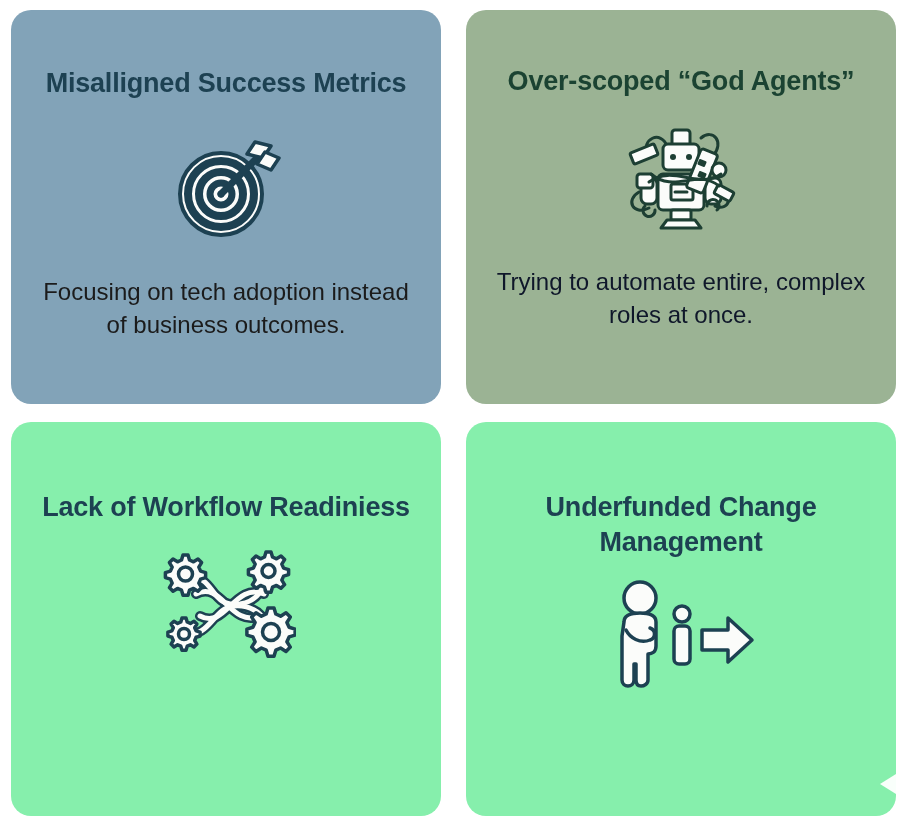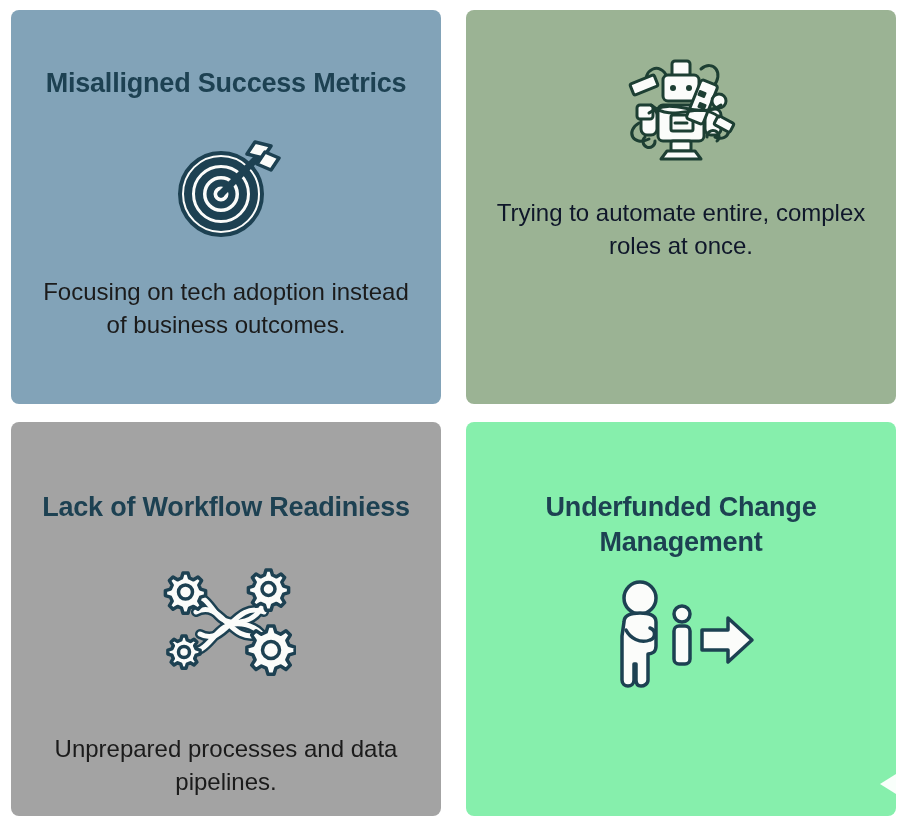--- a/index.html
+++ b/index.html
@@ -19,21 +19,21 @@
     grid-template-columns: 430px 430px;
     grid-template-rows: 394px 394px;
     column-gap: 25px;
     row-gap: 18px;
     padding: 10px 12px 11px 11px;
     background: #ffffff;
   }
 
   .card {
     position: relative;
-    border-radius: 8px;
+    border-radius: 20px;
     display: flex;
     flex-direction: column;
     align-items: center;
     padding: 20px 26px 18px 26px;
     overflow: hidden;
   }
 
   .card-title {
     font-size: 27px;
     font-weight: bold;
@@ -106,20 +106,21 @@
           <polygon points="84,10 100,14 92,26 76,22" fill="#fbfcfa" stroke="#1d4152" stroke-width="3.5" stroke-linejoin="round"></polygon>
           <polygon points="94,20 108,26 100,38 86,32" fill="#fbfcfa" stroke="#1d4152" stroke-width="3.5" stroke-linejoin="round"></polygon>
         </g>
       </svg>
     </div>
 
     <div class="card-desc" style="color: rgb(27, 27, 27);">Focusing on tech adoption instead of business outcomes.</div>
   </div>
 
   <div class="card card-2" style="background: rgb(155, 179, 148);">
+    <div class="card-title" style="color: rgb(27, 67, 50);">Over-scoped “God Agents”</div>
 
     <div class="card-icon">
       <svg width="128" height="122" viewBox="0 0 128 122" aria-hidden="true">
         <g stroke="#1d3f33" stroke-width="3" fill="#fbfcfa" stroke-linejoin="round" stroke-linecap="round">
 
           <path d="M30 40 C24 22, 44 14, 50 30" fill="none"></path>
           <path d="M84 22 C96 12, 108 26, 96 40" fill="none"></path>
           <path d="M22 76 C8 84, 16 100, 32 92" fill="none"></path>
           <path d="M104 72 C118 78, 112 96, 98 90" fill="none"></path>
 
@@ -150,21 +151,21 @@
 
           <path d="M32 66 C56 48, 82 74, 104 58" fill="none"></path>
           <path d="M34 58 C58 78, 80 52, 102 70" fill="none"></path>
         </g>
       </svg>
     </div>
 
     <div class="card-desc" style="color: #0f172a;">Trying to automate entire, complex roles at once.</div>
   </div>
 
-  <div class="card card-3" style="background: #a3a3a3; justify-content: space-between;">
+  <div class="card card-3" style="background: #86efac;">
     <div class="card-title" style="color: rgb(29, 65, 82);">Lack of Workflow Readiniess</div>
 
     <div class="card-icon">
       <svg width="140" height="110" viewBox="0 0 140 110" aria-hidden="true">
         <g fill="none" stroke="#1d4152" stroke-width="10" stroke-linecap="round">
           <path d="M30 26 C62 26, 52 58, 84 54 C110 50, 108 26, 112 22"></path>
           <path d="M28 84 C58 88, 56 52, 86 56 C112 60, 112 82, 116 84"></path>
           <path d="M40 44 C66 30, 74 78, 104 66"></path>
           <path d="M44 66 C70 80, 78 32, 108 44"></path>
         </g>
@@ -184,21 +185,20 @@
 
           <path d="M112 58 l6 0 1.8 6 4.8 2.2 5.4-3.4 4.3 4.3-3.4 5.4 2.2 4.8 6 1.8 0 6-6 1.8-2.2 4.8 3.4 5.4-4.3 4.3-5.4-3.4-4.8 2.2-1.8 6-6 0-1.8-6-4.8-2.2-5.4 3.4-4.3-4.3 3.4-5.4-2.2-4.8-6-1.8 0-6 6-1.8 2.2-4.8-3.4-5.4 4.3-4.3 5.4 3.4 4.8-2.2z"></path>
           <circle cx="115" cy="82" r="8.5" fill="none"></circle>
 
           <path d="M26 68 l4 0 1.2 4 3.2 1.4 3.6-2.2 2.9 2.9-2.2 3.6 1.4 3.2 4 1.2 0 4-4 1.2-1.4 3.2 2.2 3.6-2.9 2.9-3.6-2.2-3.2 1.4-1.2 4-4 0-1.2-4-3.2-1.4-3.6 2.2-2.9-2.9 2.2-3.6-1.4-3.2-4-1.2 0-4 4-1.2 1.4-3.2-2.2-3.6 2.9-2.9 3.6 2.2 3.2-1.4z"></path>
           <circle cx="28" cy="84" r="5.5" fill="none"></circle>
         </g>
       </svg>
     </div>
 
-    <div class="card-desc" style="color: rgb(27, 27, 27);">Unprepared processes and data pipelines.</div>
   </div>
 
   <div class="card card-4" style="background: #86efac;">
     <div class="card-title" style="color: rgb(29, 65, 82);">Underfunded Change Management</div>
 
     <div class="card-icon">
       <svg width="150" height="112" viewBox="0 0 150 112" aria-hidden="true">
         <g fill="#fbfcfa" stroke="#1d4152" stroke-width="3.5" stroke-linejoin="round" stroke-linecap="round">
 
           <circle cx="34" cy="18" r="16"></circle>

